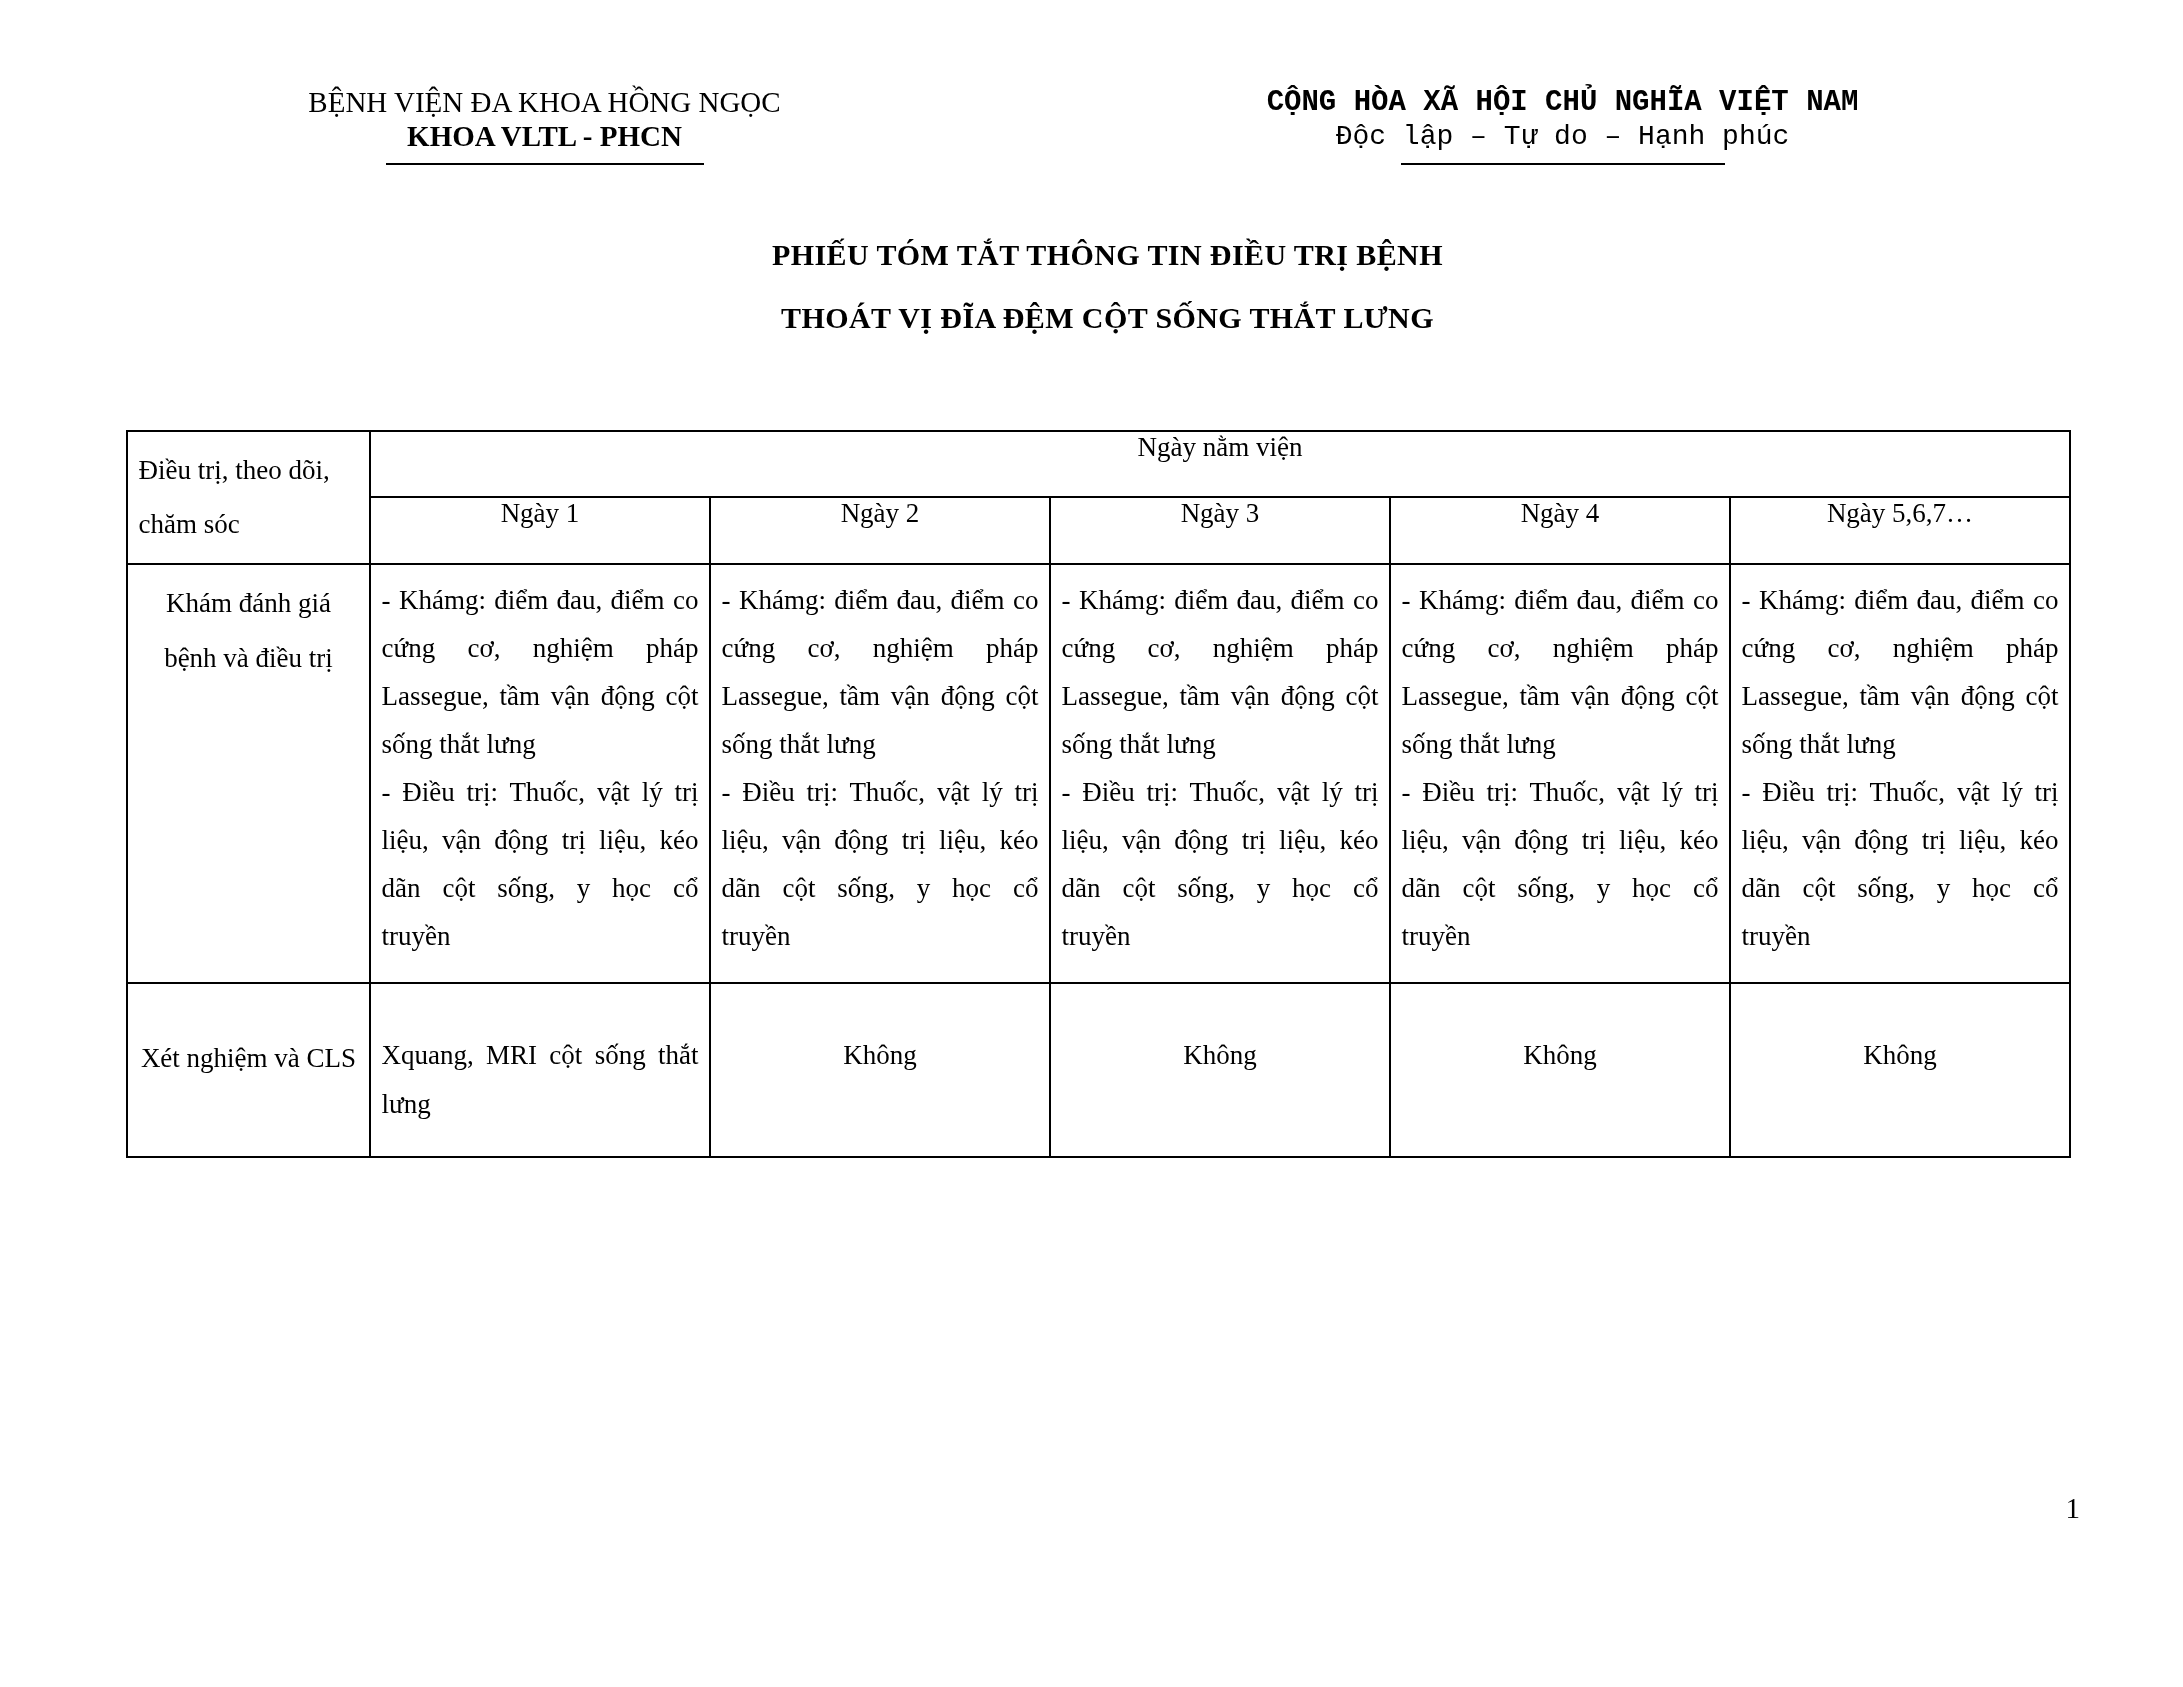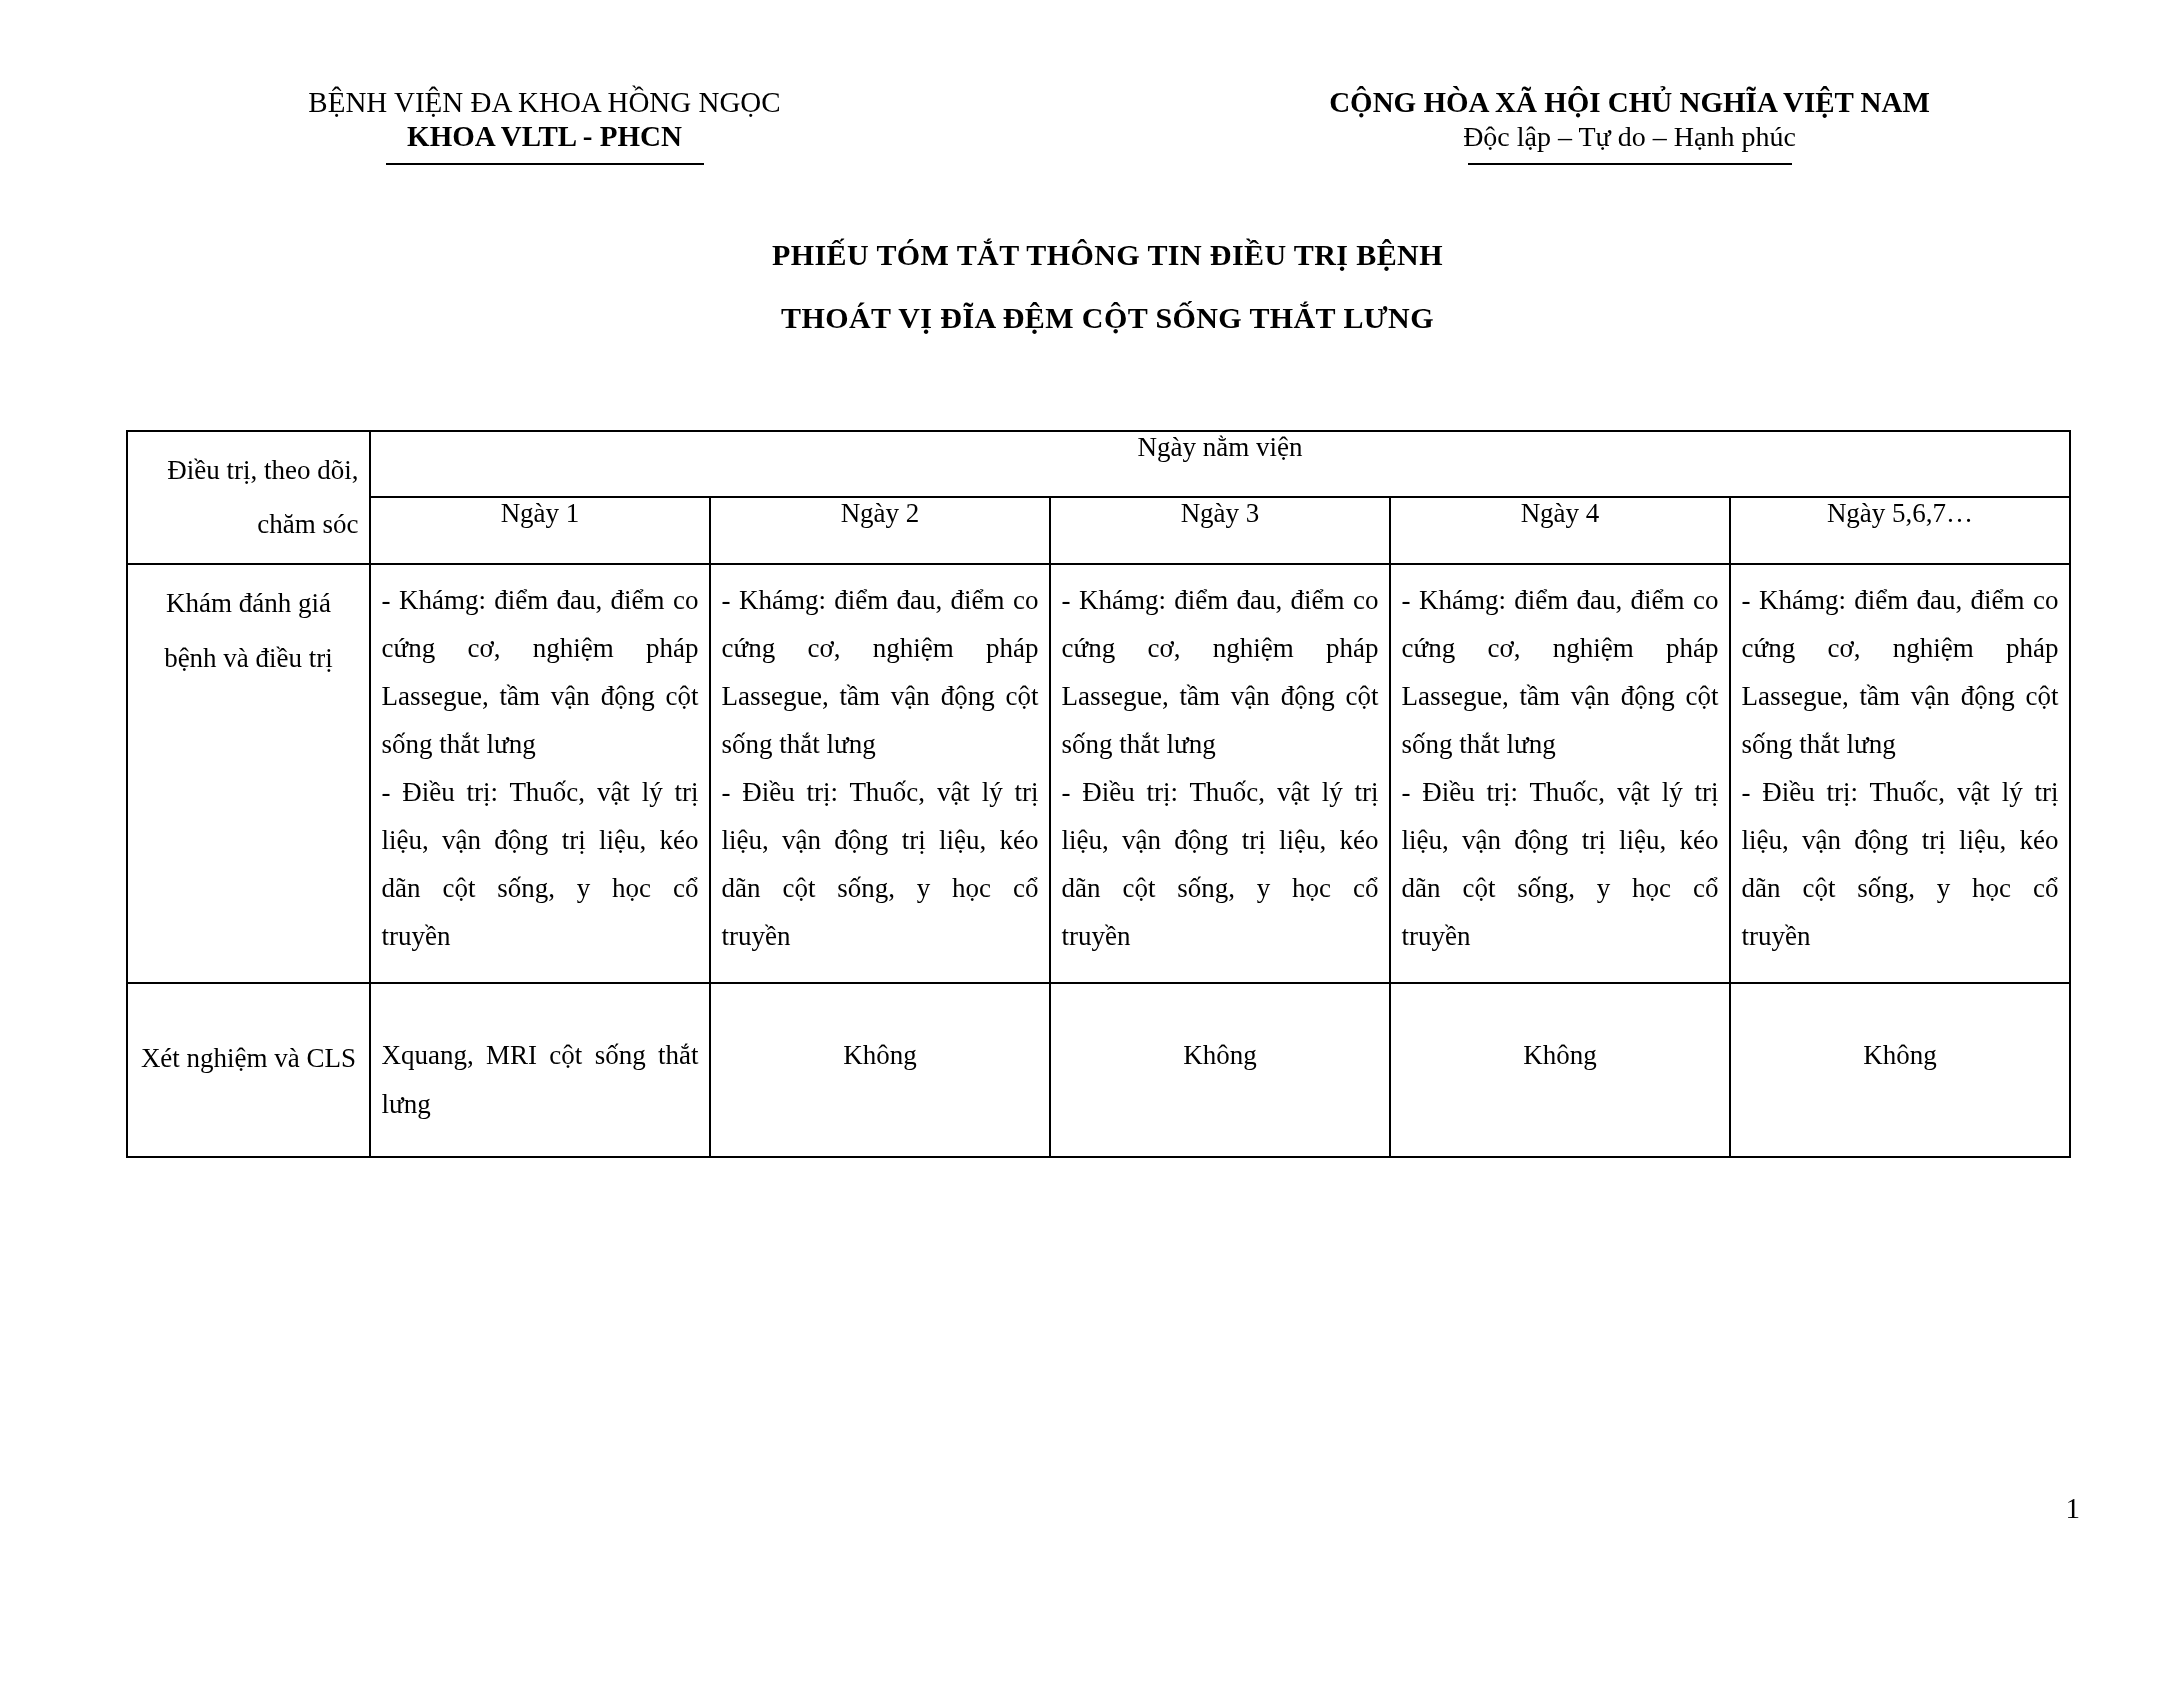--- a/index.html
+++ b/index.html
@@ -33,21 +33,21 @@
     height: 132px;
     margin-left: 32px;
   }
 
   .lh-block {
     position: absolute;
     text-align: center;
   }
 
   .lh-left  { left: 165px;  width: 695px; }
-  .lh-right { left: 1227px; width: 741px; }
+  .lh-right { left: 1160px; width: 741px; font-family: Liberation Mono, monospace; }
 
   .lh-line1 {
     font-size: 29px;
     line-height: 1.16;
     white-space: nowrap;
   }
   .lh-line2 {
     font-size: 29px;
     font-weight: bold;
     line-height: 1.16;
@@ -110,21 +110,21 @@
   
   col.c-label { width: 243px; }
   col.c-day   { width: 340px; }
 
   .cell-pad {
     padding: 10.6px 10.6px 10.6px 10.6px;
   }
 
   
   .th-rowlabel {
-    text-align: right;
+    text-align: left;
     vertical-align: middle;
     font-size: 27px;
     font-weight: bold;
     line-height: 2.0;
   }
   .th-group {
     text-align: center;
     vertical-align: middle;
     font-size: 27px;
     font-weight: bold;

